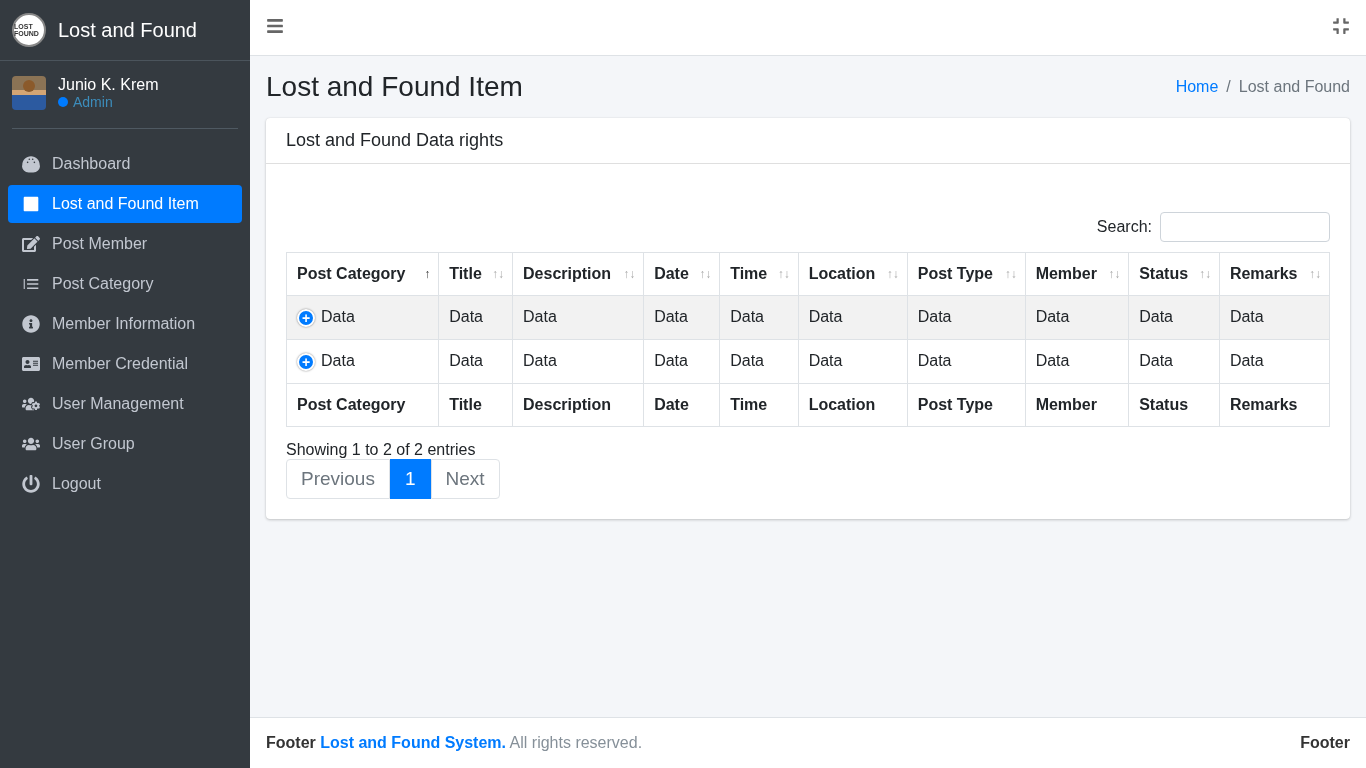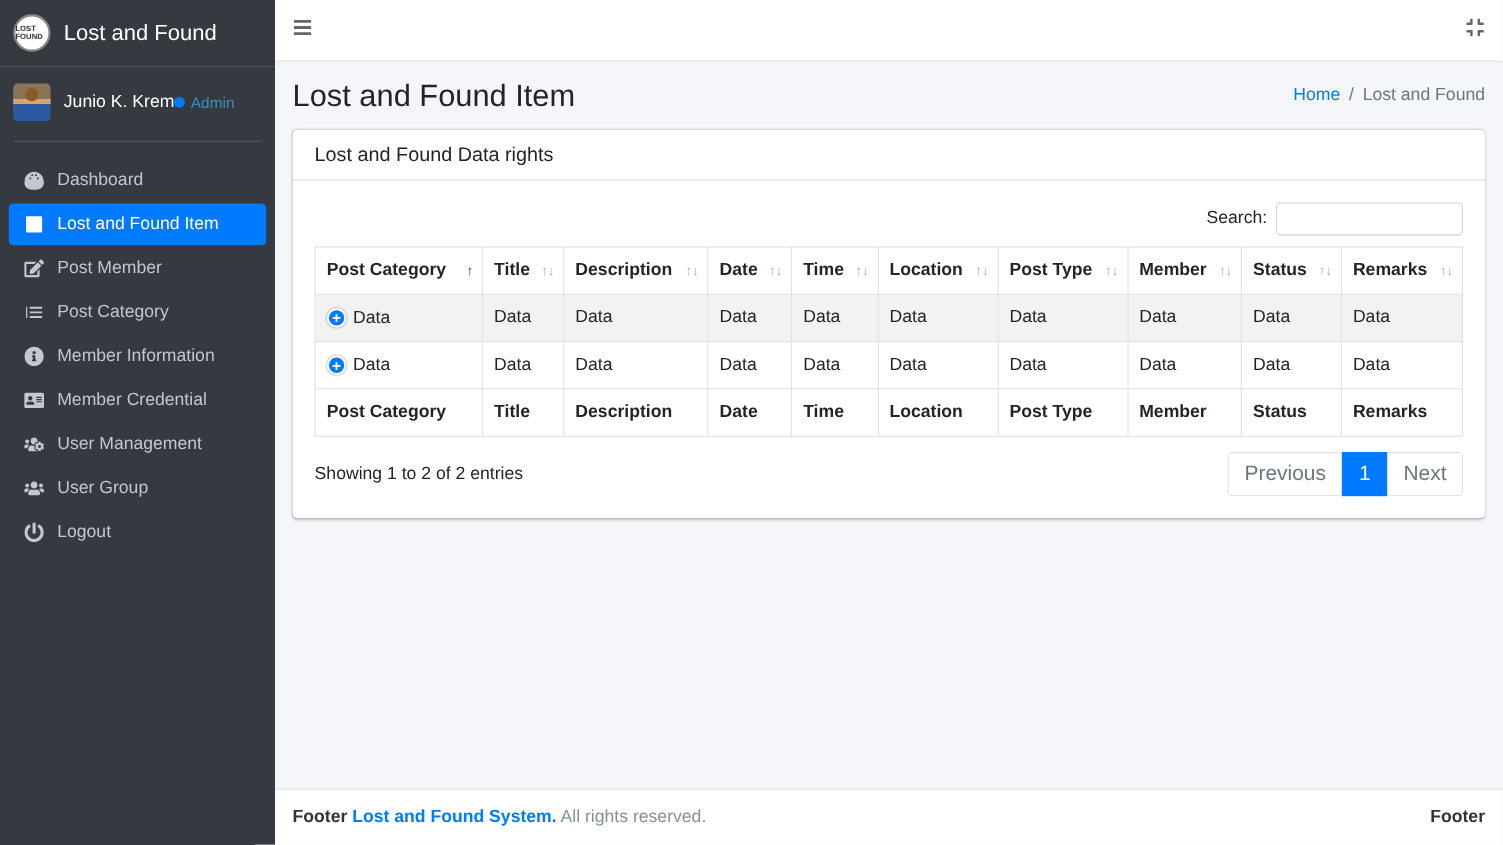--- a/index.html
+++ b/index.html
@@ -7,21 +7,21 @@
 .wrapper { display: flex; min-height: 100vh; }
 
 
 .sidebar { width: 250px; background: #343a40; color: #c2c7d0; display: flex; flex-direction: column; flex-shrink: 0; }
 .brand { display: flex; align-items: center; padding: 13px 12px; border-bottom: 1px solid #4b545c; }
 .brand-logo { width: 34px; height: 34px; border-radius: 50%; background: #fff; margin-right: 12px; display: flex; align-items: center; justify-content: center; font-size: 7px; font-weight: bold; color: #333; border: 2px solid #888; }
 .brand-text { font-size: 20px; font-weight: 300; color: #fff; }
 .user-panel { display: flex; align-items: center; padding: 15px 12px 10px; }
 .user-avatar { width: 34px; height: 34px; border-radius: 4px; background: linear-gradient(#8b7355 40%, #d4a574 40%, #d4a574 55%, #2c5aa0 55%); margin-right: 12px; position: relative; overflow: hidden; }
 .user-avatar::after { content: ""; position: absolute; top: 4px; left: 11px; width: 12px; height: 12px; background: #8b5a2b; border-radius: 50%; }
-.user-info { display: flex; }
+.user-info { display: flex; flex-direction: column; }
 .user-name { color: #fff; font-size: 16px; }
 .user-role { color: #3c8dbc; font-size: 14px; display: flex; align-items: center; }
 .status-dot { width: 10px; height: 10px; background: #007bff; border-radius: 50%; margin-right: 5px; display: inline-block; }
 .sidebar hr { border: none; border-top: 1px solid #4f5962; margin: 8px 12px; }
 .nav { list-style: none; padding: 8px; }
 .nav-item { margin-bottom: 2px; }
 .nav-link { display: flex; align-items: flex-start; padding: 10px 12px; color: #c2c7d0; text-decoration: none; border-radius: 4px; font-size: 16px; cursor: pointer; }
 .nav-link.active { background: #007bff; color: #fff; }
 .nav-icon { width: 22px; margin-right: 10px; display: inline-flex; justify-content: center; }
 .nav-icon svg { width: 18px; height: 18px; }
@@ -37,34 +37,34 @@
 .breadcrumb { display: flex; list-style: none; font-size: 16px; }
 .breadcrumb li + li::before { content: "/"; padding: 0 8px; color: #6c757d; }
 .breadcrumb a { color: #007bff; text-decoration: none; }
 .breadcrumb .active { color: #6c757d; }
 
 .content { padding: 0 16px 16px; flex: 1; }
 .card { background: #fff; border-radius: 4px; box-shadow: 0 0 1px rgba(0,0,0,.125), 0 1px 3px rgba(0,0,0,.2); }
 .card-header { padding: 12px 20px; border-bottom: 1px solid rgba(0,0,0,.125); font-size: 18px; }
 .card-body { padding: 20px; }
 
-.dt-top { display: flex; justify-content: flex-end; margin-bottom: 10px; }
+.dt-top { display: flex; justify-content: flex-end; margin-bottom: 10px; margin-top: 28px; }
 .dt-search label { display: flex; align-items: center; font-size: 16px; }
 .dt-search input { margin-left: 8px; padding: 6px 10px; border: 1px solid #ced4da; border-radius: 4px; width: 170px; font-size: 14px; }
 
 table.dt { width: 100%; border-collapse: collapse; border: 1px solid #dee2e6; }
 table.dt th, table.dt td { border: 1px solid #dee2e6; padding: 12px 10px; text-align: left; font-size: 16px; }
 table.dt thead th { font-weight: 700; position: relative; cursor: pointer; padding-right: 28px; }
 table.dt tfoot th { font-weight: 700; }
 table.dt tbody tr:nth-child(odd) { background: #f2f2f2; }
 .sort-icon { position: absolute; right: 8px; top: 50%; transform: translateY(-50%); font-size: 12px; color: #aaa; line-height: 1; }
 .sort-icon.asc { color: #333; }
 .expand-btn { width: 18px; height: 18px; border-radius: 50%; background: #007bff; color: #fff; display: inline-flex; align-items: center; justify-content: center; font-size: 14px; font-weight: bold; margin-right: 6px; border: 2px solid #fff; box-shadow: 0 0 2px rgba(0,0,0,0.5); vertical-align: middle; }
 
-.dt-bottom { display: flex; justify-content: space-between; align-items: center; margin-top: 14px; }
+.dt-bottom { display: flex; justify-content: space-between; margin-top: 14px; flex-direction: column; }
 .pagination { display: flex; list-style: none; }
 .page-item { }
 .page-link { padding: 8px 14px; border: 1px solid #dee2e6; color: #6c757d; text-decoration: none; cursor: pointer; display: block; font-size: 19px; }
 .page-item:first-child .page-link { border-radius: 4px 0 0 4px; }
 .page-item:last-child .page-link { border-radius: 0 4px 4px 0; }
 .page-item.active .page-link { background: #007bff; border-color: #007bff; color: #fff; }
 
 .footer { background: #fff; border-top: 1px solid #dee2e6; padding: 16px; display: flex; justify-content: space-between; color: #869099; font-size: 16px; }
 .footer strong { color: #333; }
 .footer a { color: #007bff; text-decoration: none; font-weight: 700; }

